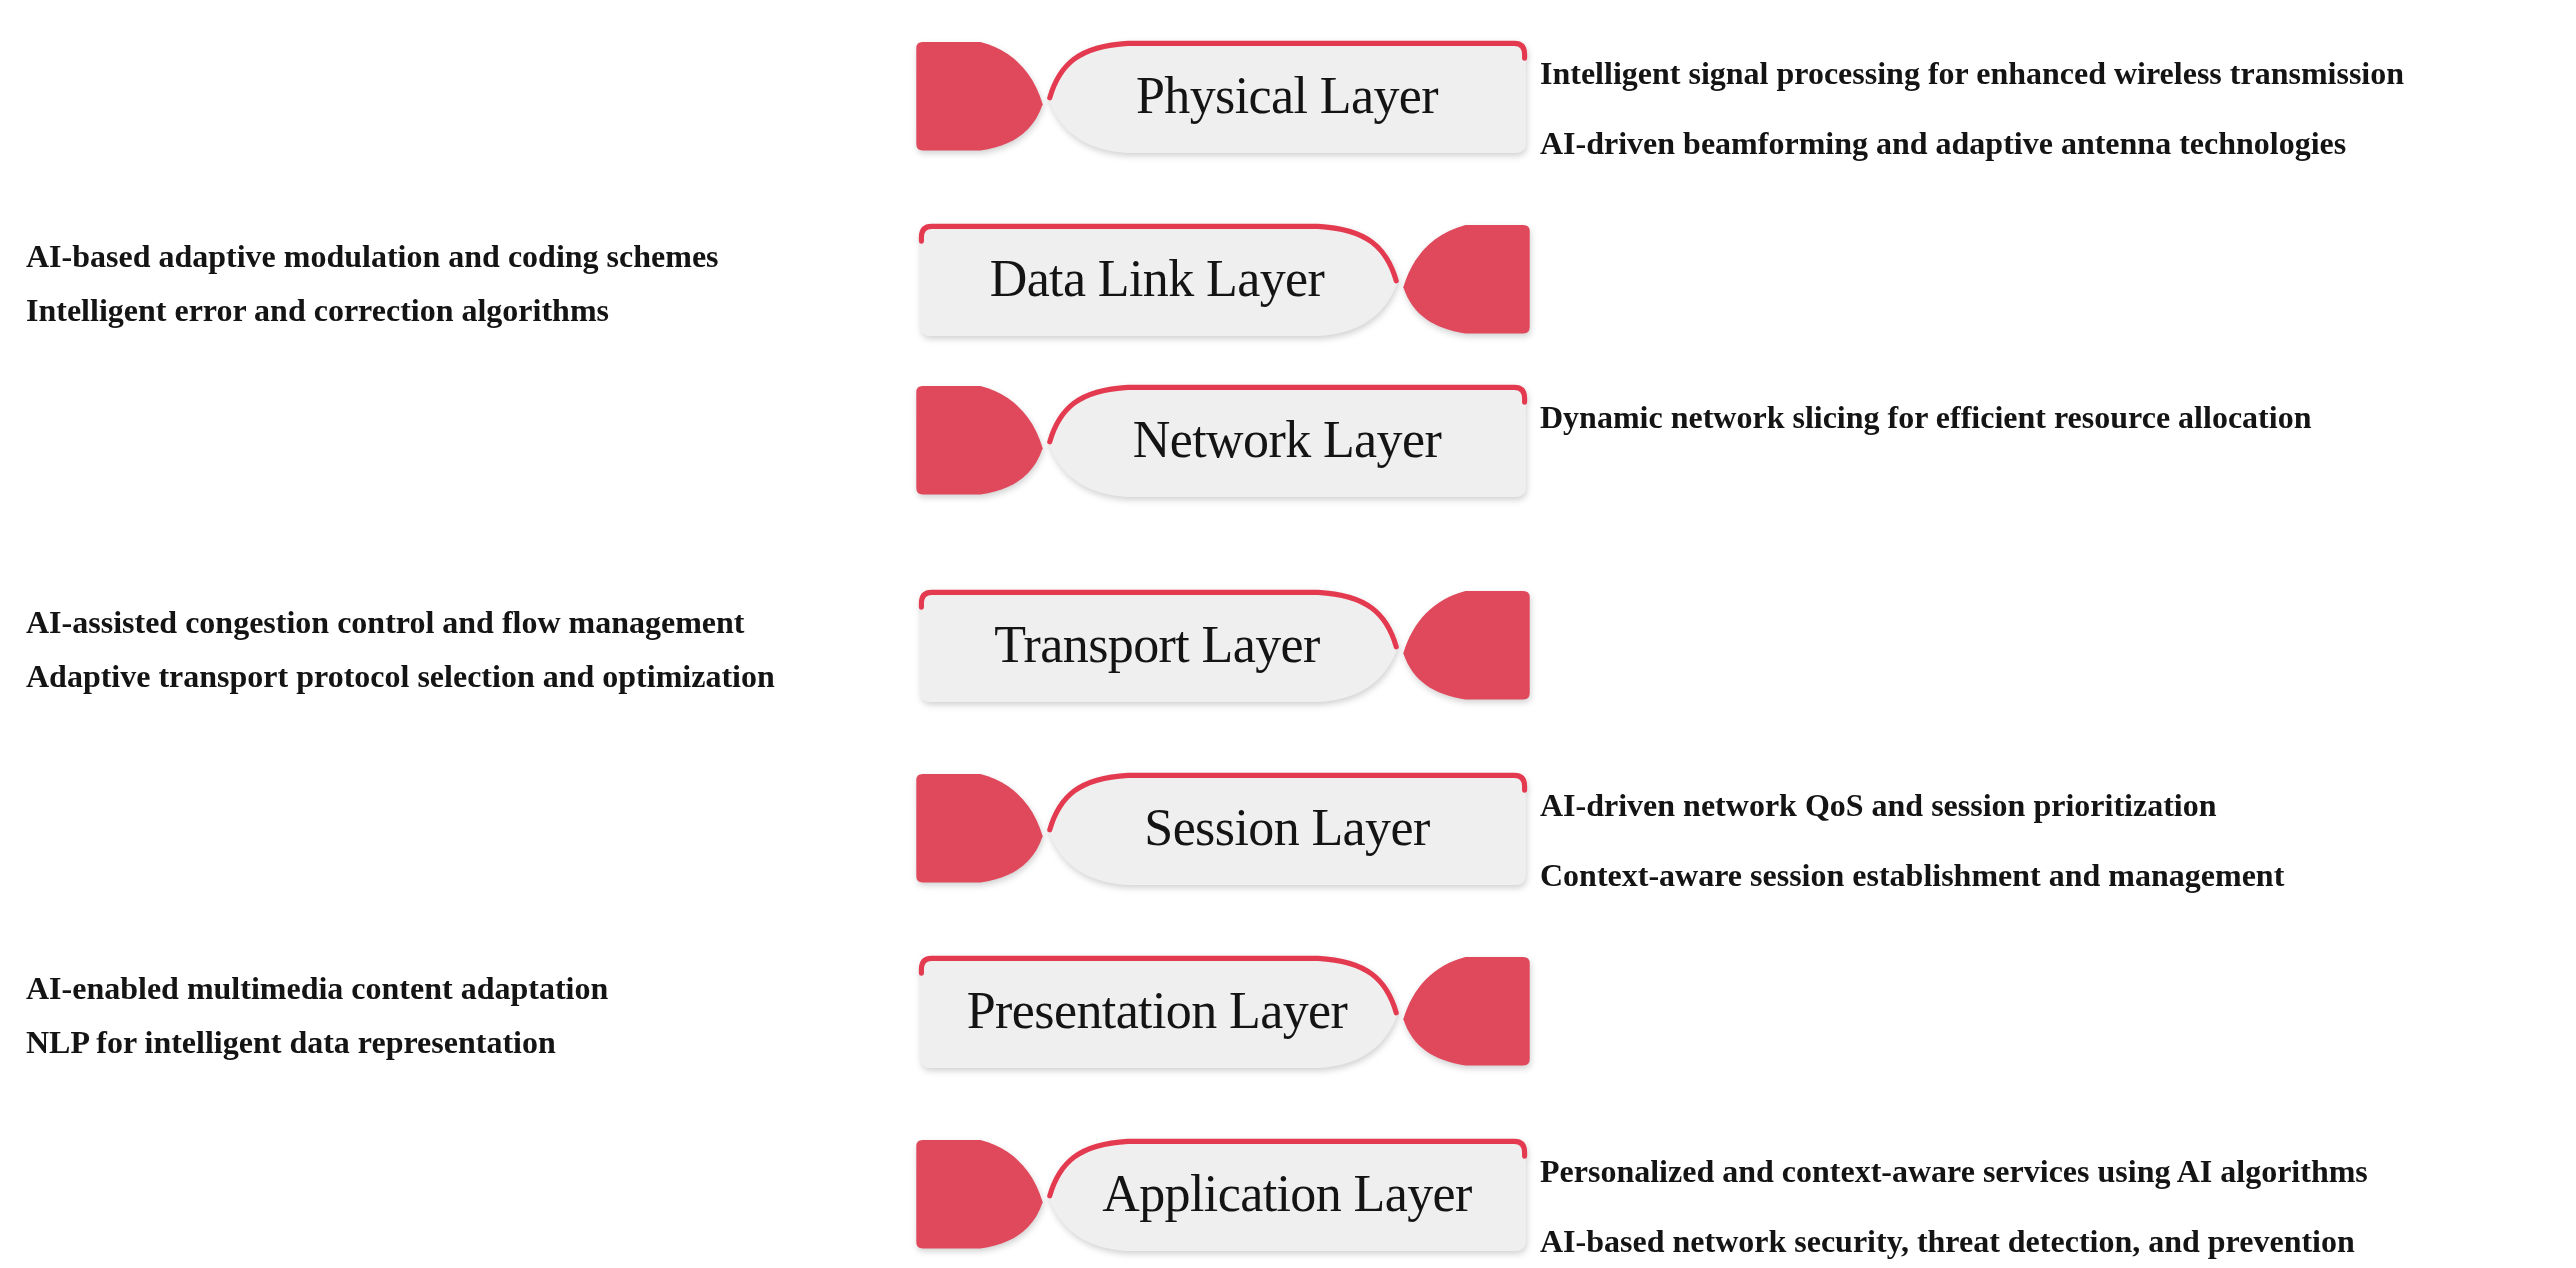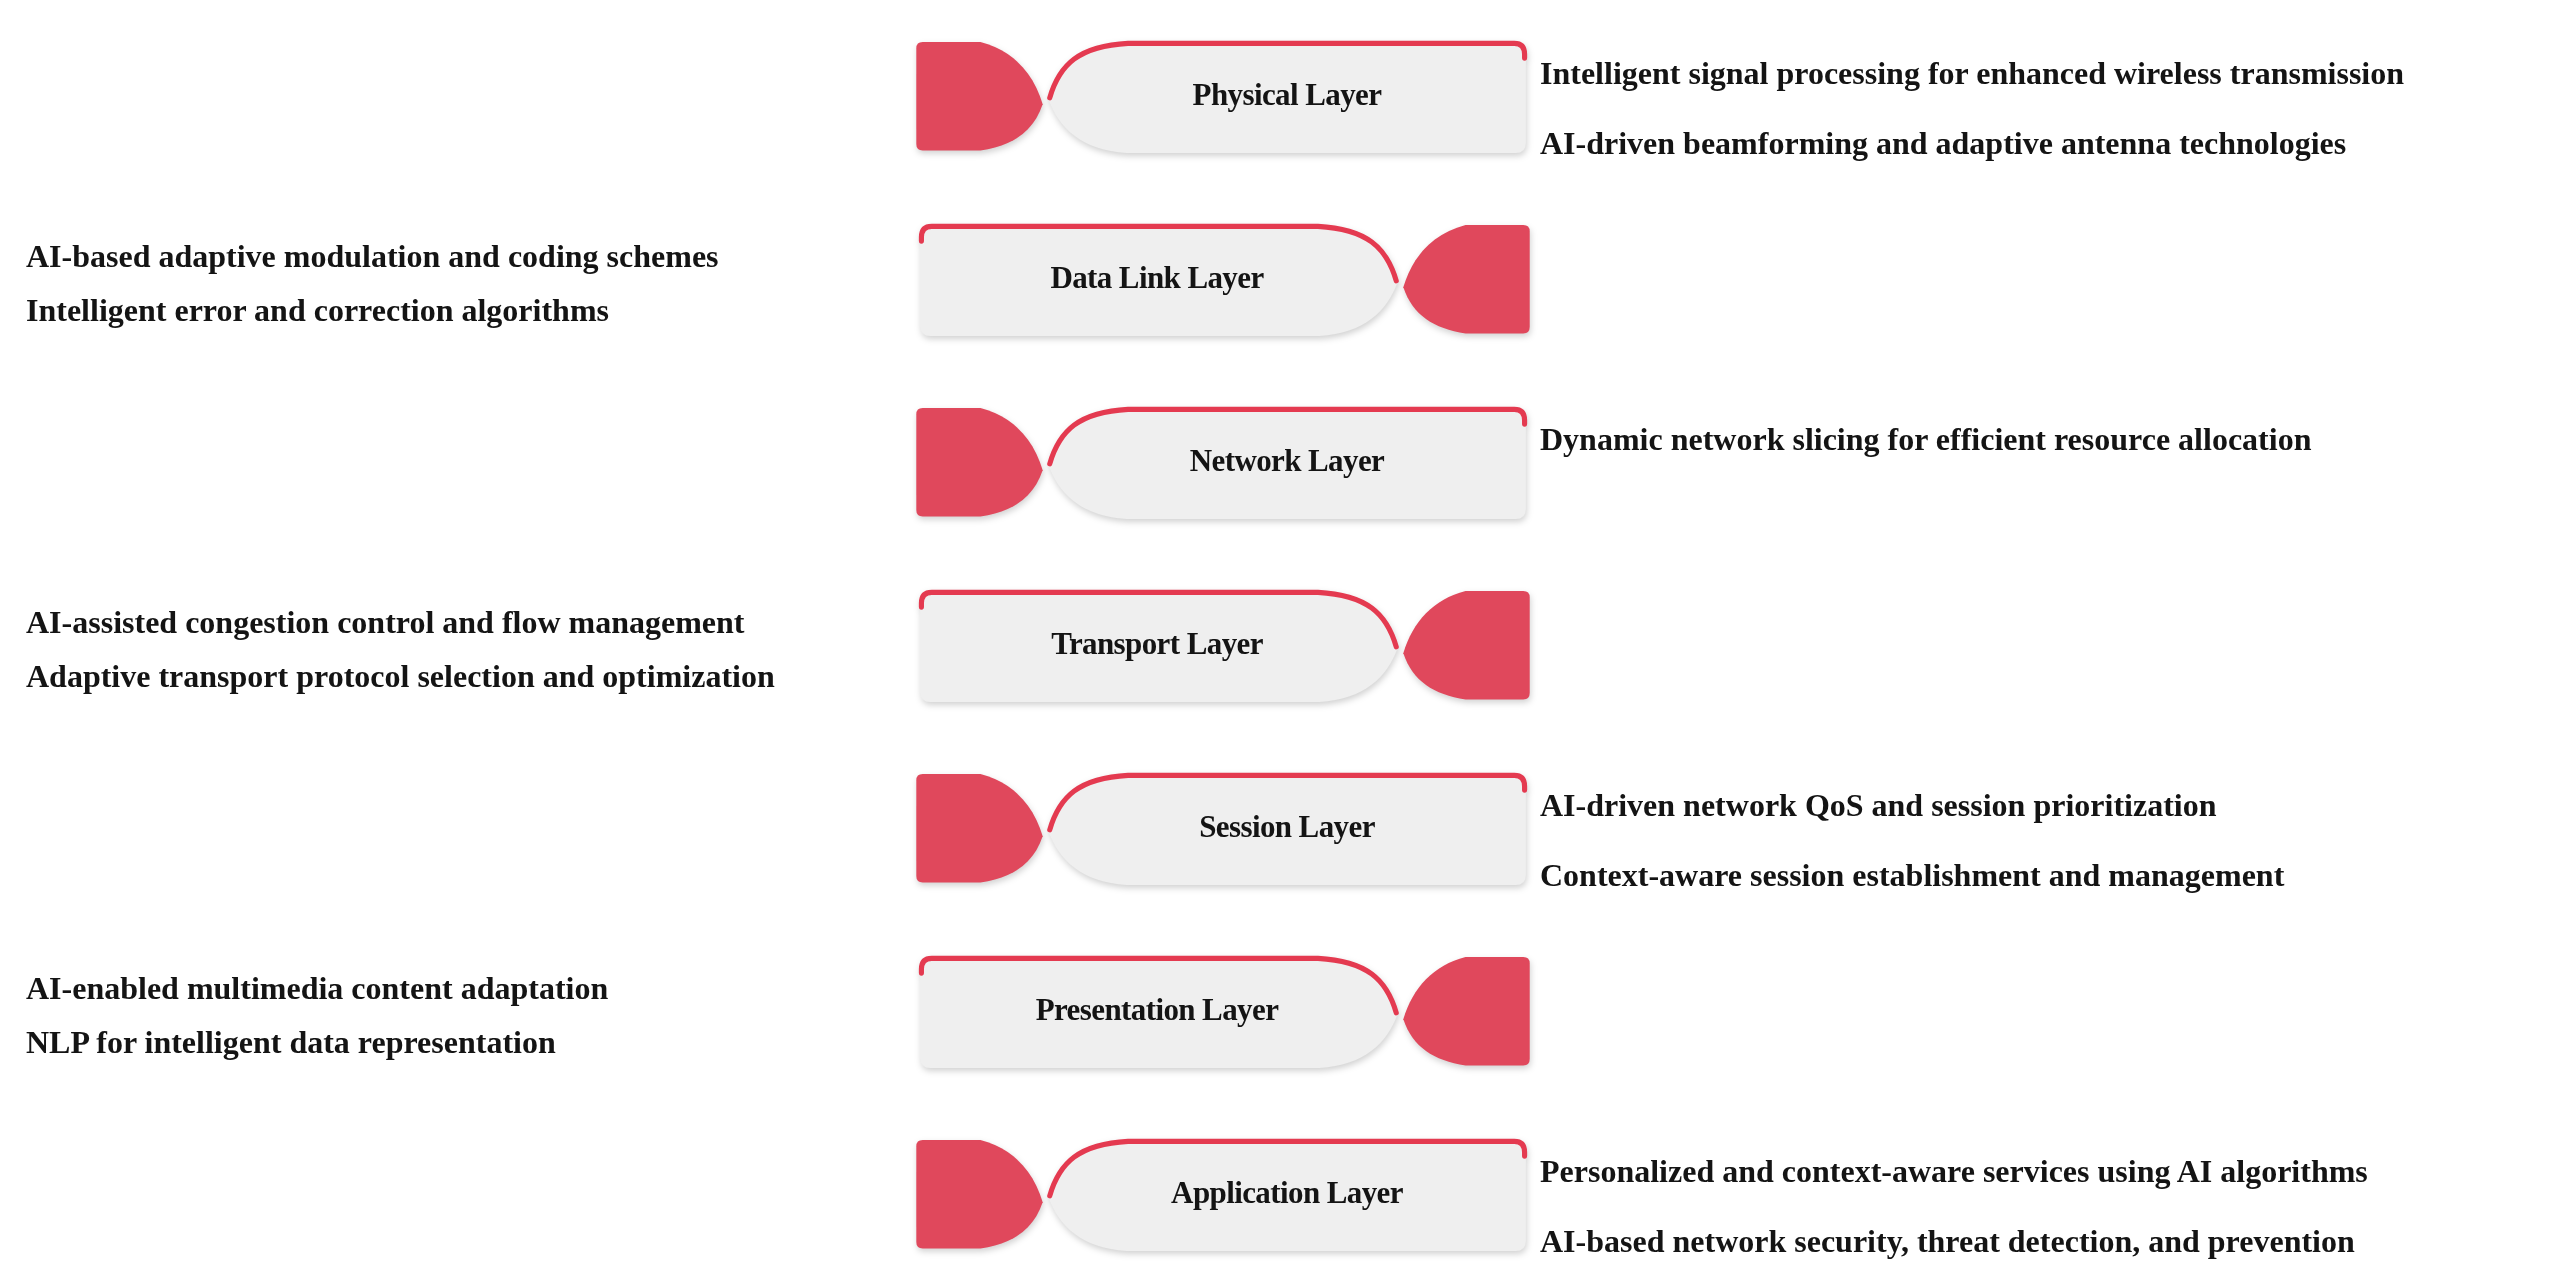--- a/index.html
+++ b/index.html
@@ -26,21 +26,21 @@
     width:616px;height:120px;overflow:visible;
     filter:drop-shadow(1.9px 3.2px 3.2px rgba(0,0,0,0.18));
   }
   .arrow{fill:var(--accent);}
   .pill{fill:var(--pill);}
   .stripe{fill:none;stroke:var(--accent-bright);stroke-width:8;stroke-linecap:round;}
   .flip{transform:translate(960px,0) scale(-1,1);}
   .title{
     position:absolute;top:0;height:120px;
     display:flex;align-items:center;justify-content:center;
-    font-weight:bold;font-size:31px;letter-spacing:-0.6px;
+    font-weight:normal;font-size:52px;letter-spacing:-0.6px;
     color:var(--ink);white-space:nowrap;
   }
   .red-left .title{left:1075px;width:424px;}
   .red-right .title{left:945px;width:424px;}
   .desc{
     position:absolute;top:0;height:120px;
     display:flex;flex-direction:column;justify-content:space-between;
     padding:20.5px 0 10.3px;
     font-weight:bold;font-size:32px;line-height:1.08;
     color:var(--ink);white-space:nowrap;
@@ -74,21 +74,21 @@
       <path class="stripe" d="M 210,98 C 225,46 256,17 332,13 L 934,13 Q 950,13 950,30 L 950,36"></path>
     </g>
   </svg>
   <div class="title">Data Link Layer</div>
   <div class="desc">
     <div>AI-based adaptive modulation and coding schemes</div>
     <div>Intelligent error and correction algorithms</div>
   </div>
 </div>
 
-<div class="row red-left" style="top:401px">
+<div class="row red-left" style="top:379px">
   <svg class="shape" viewBox="0 0 960 187" aria-hidden="true">
     <g>
       <path class="arrow" d="M 12,11 L 102,11 C 152,24 184,58 199,108 C 184,152 152,172 102,180 L 12,180 Q 2,180 2,170 L 2,21 Q 2,11 12,11 Z"></path>
       <path class="pill" d="M 208,100 C 223,47 254,16 332,12 L 936,12 Q 952,12 952,28 L 952,168 Q 952,184 936,184 L 330,184 C 260,179 225,146 208,100 Z"></path>
       <path class="stripe" d="M 210,98 C 225,46 256,17 332,13 L 934,13 Q 950,13 950,30 L 950,36"></path>
     </g>
   </svg>
   <div class="title">Network Layer</div>
   <div class="desc">
     <div>Dynamic network slicing for efficient resource allocation</div>

